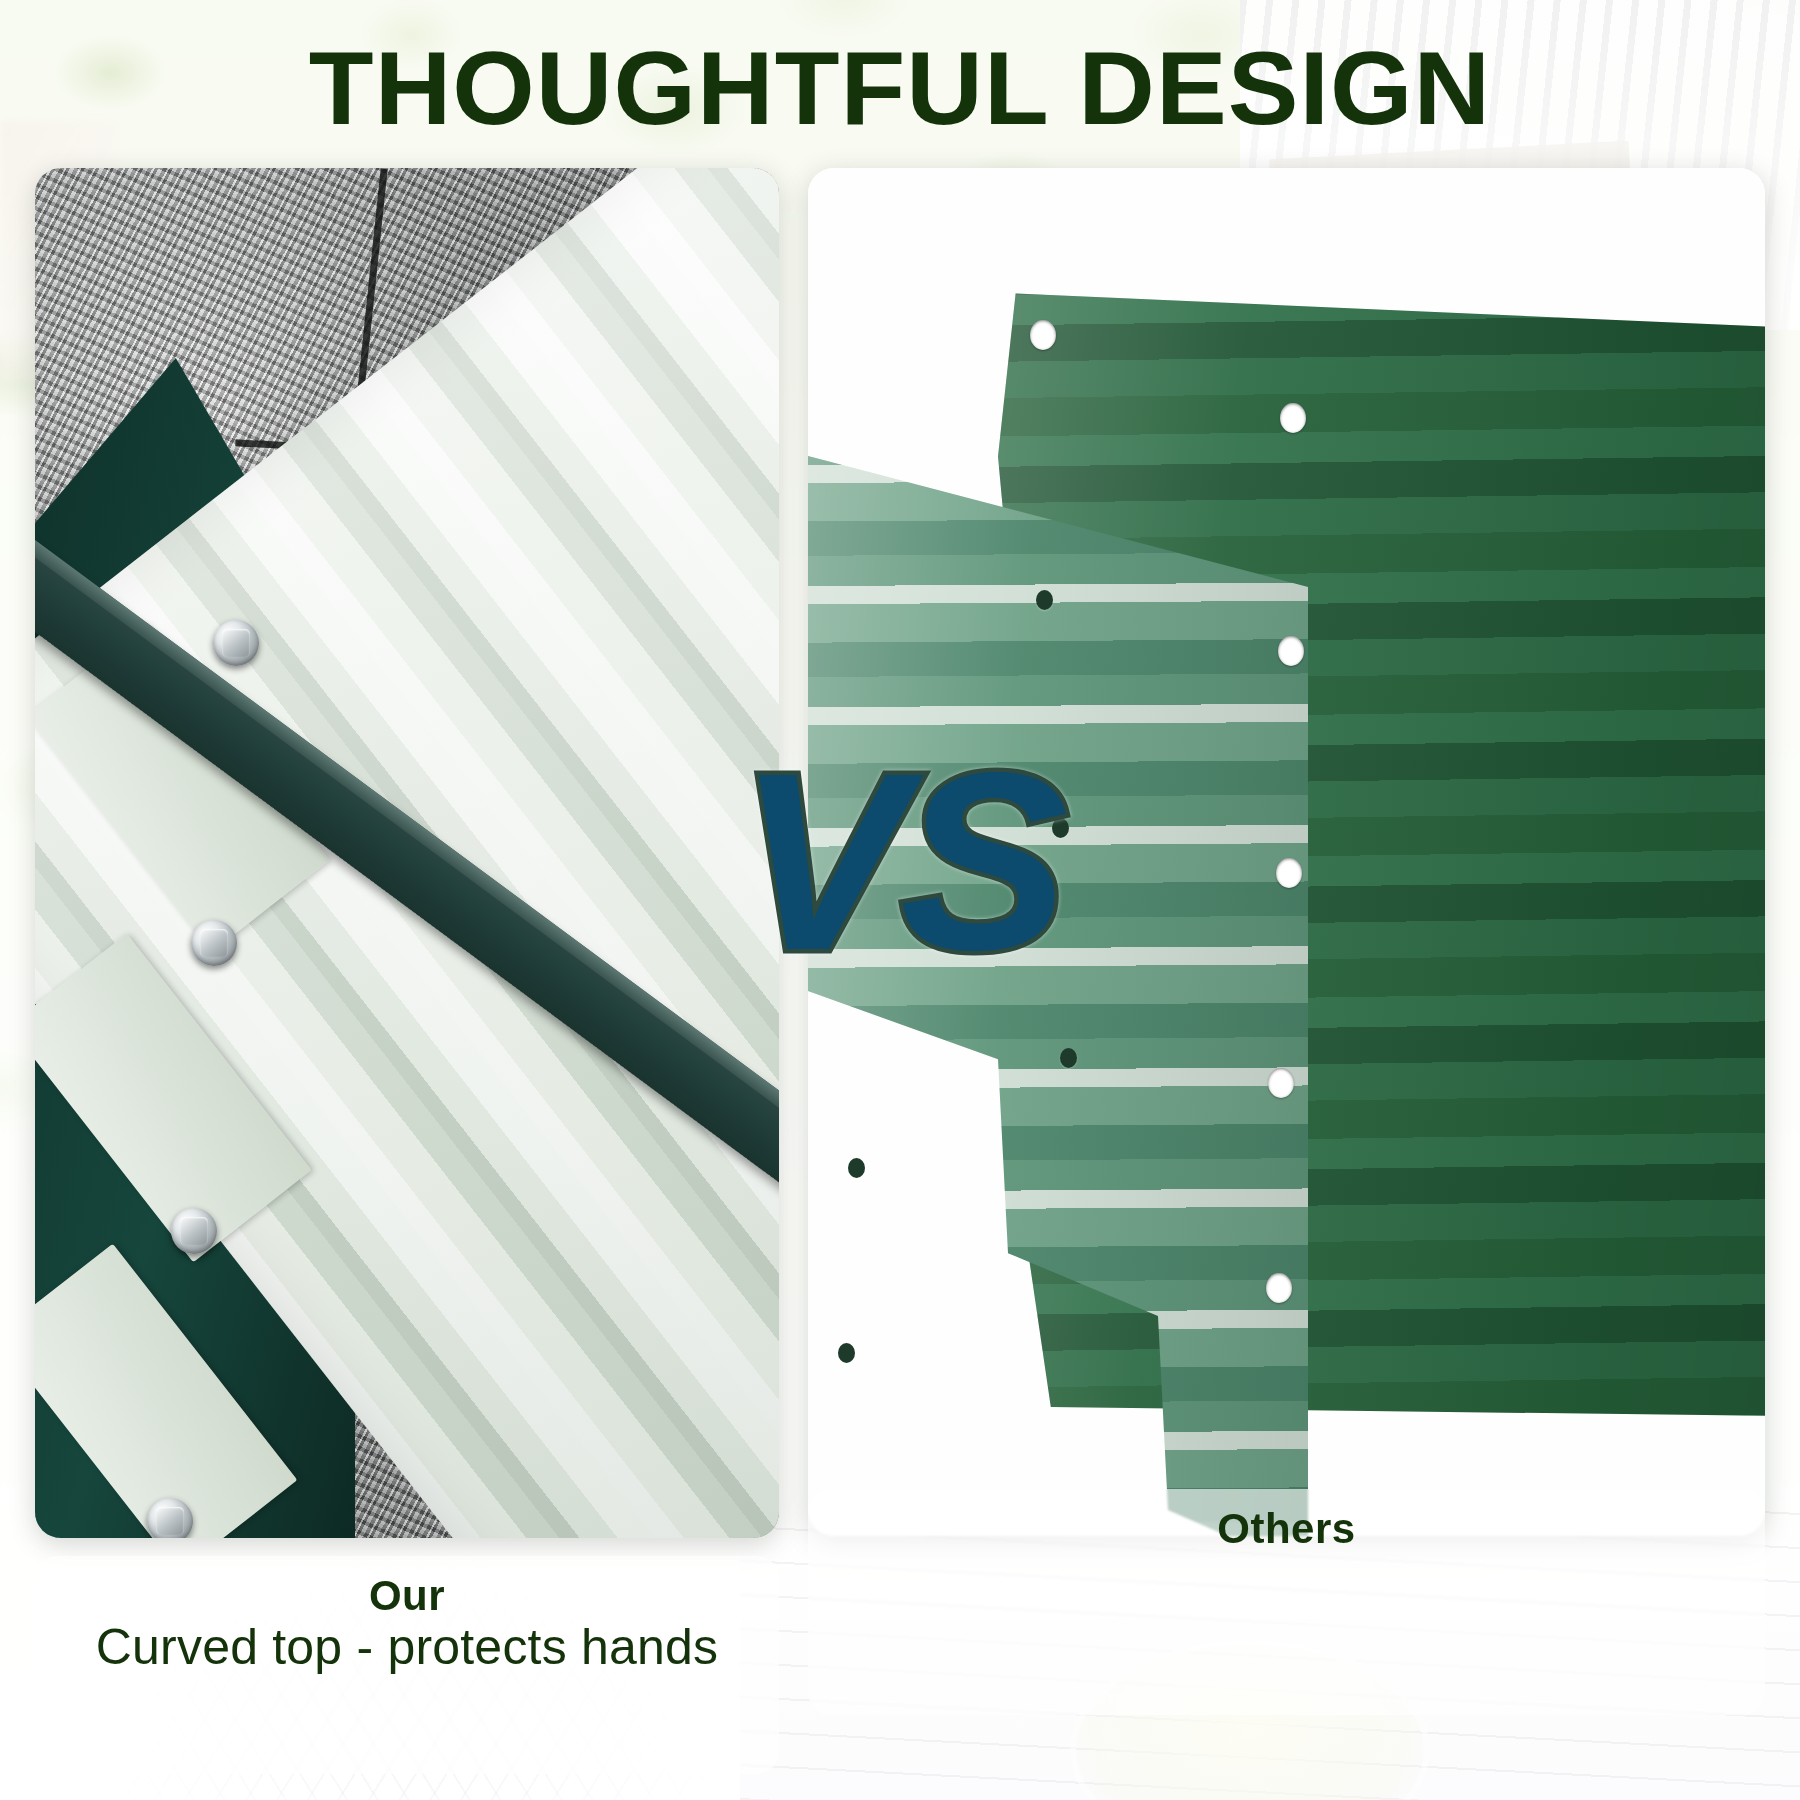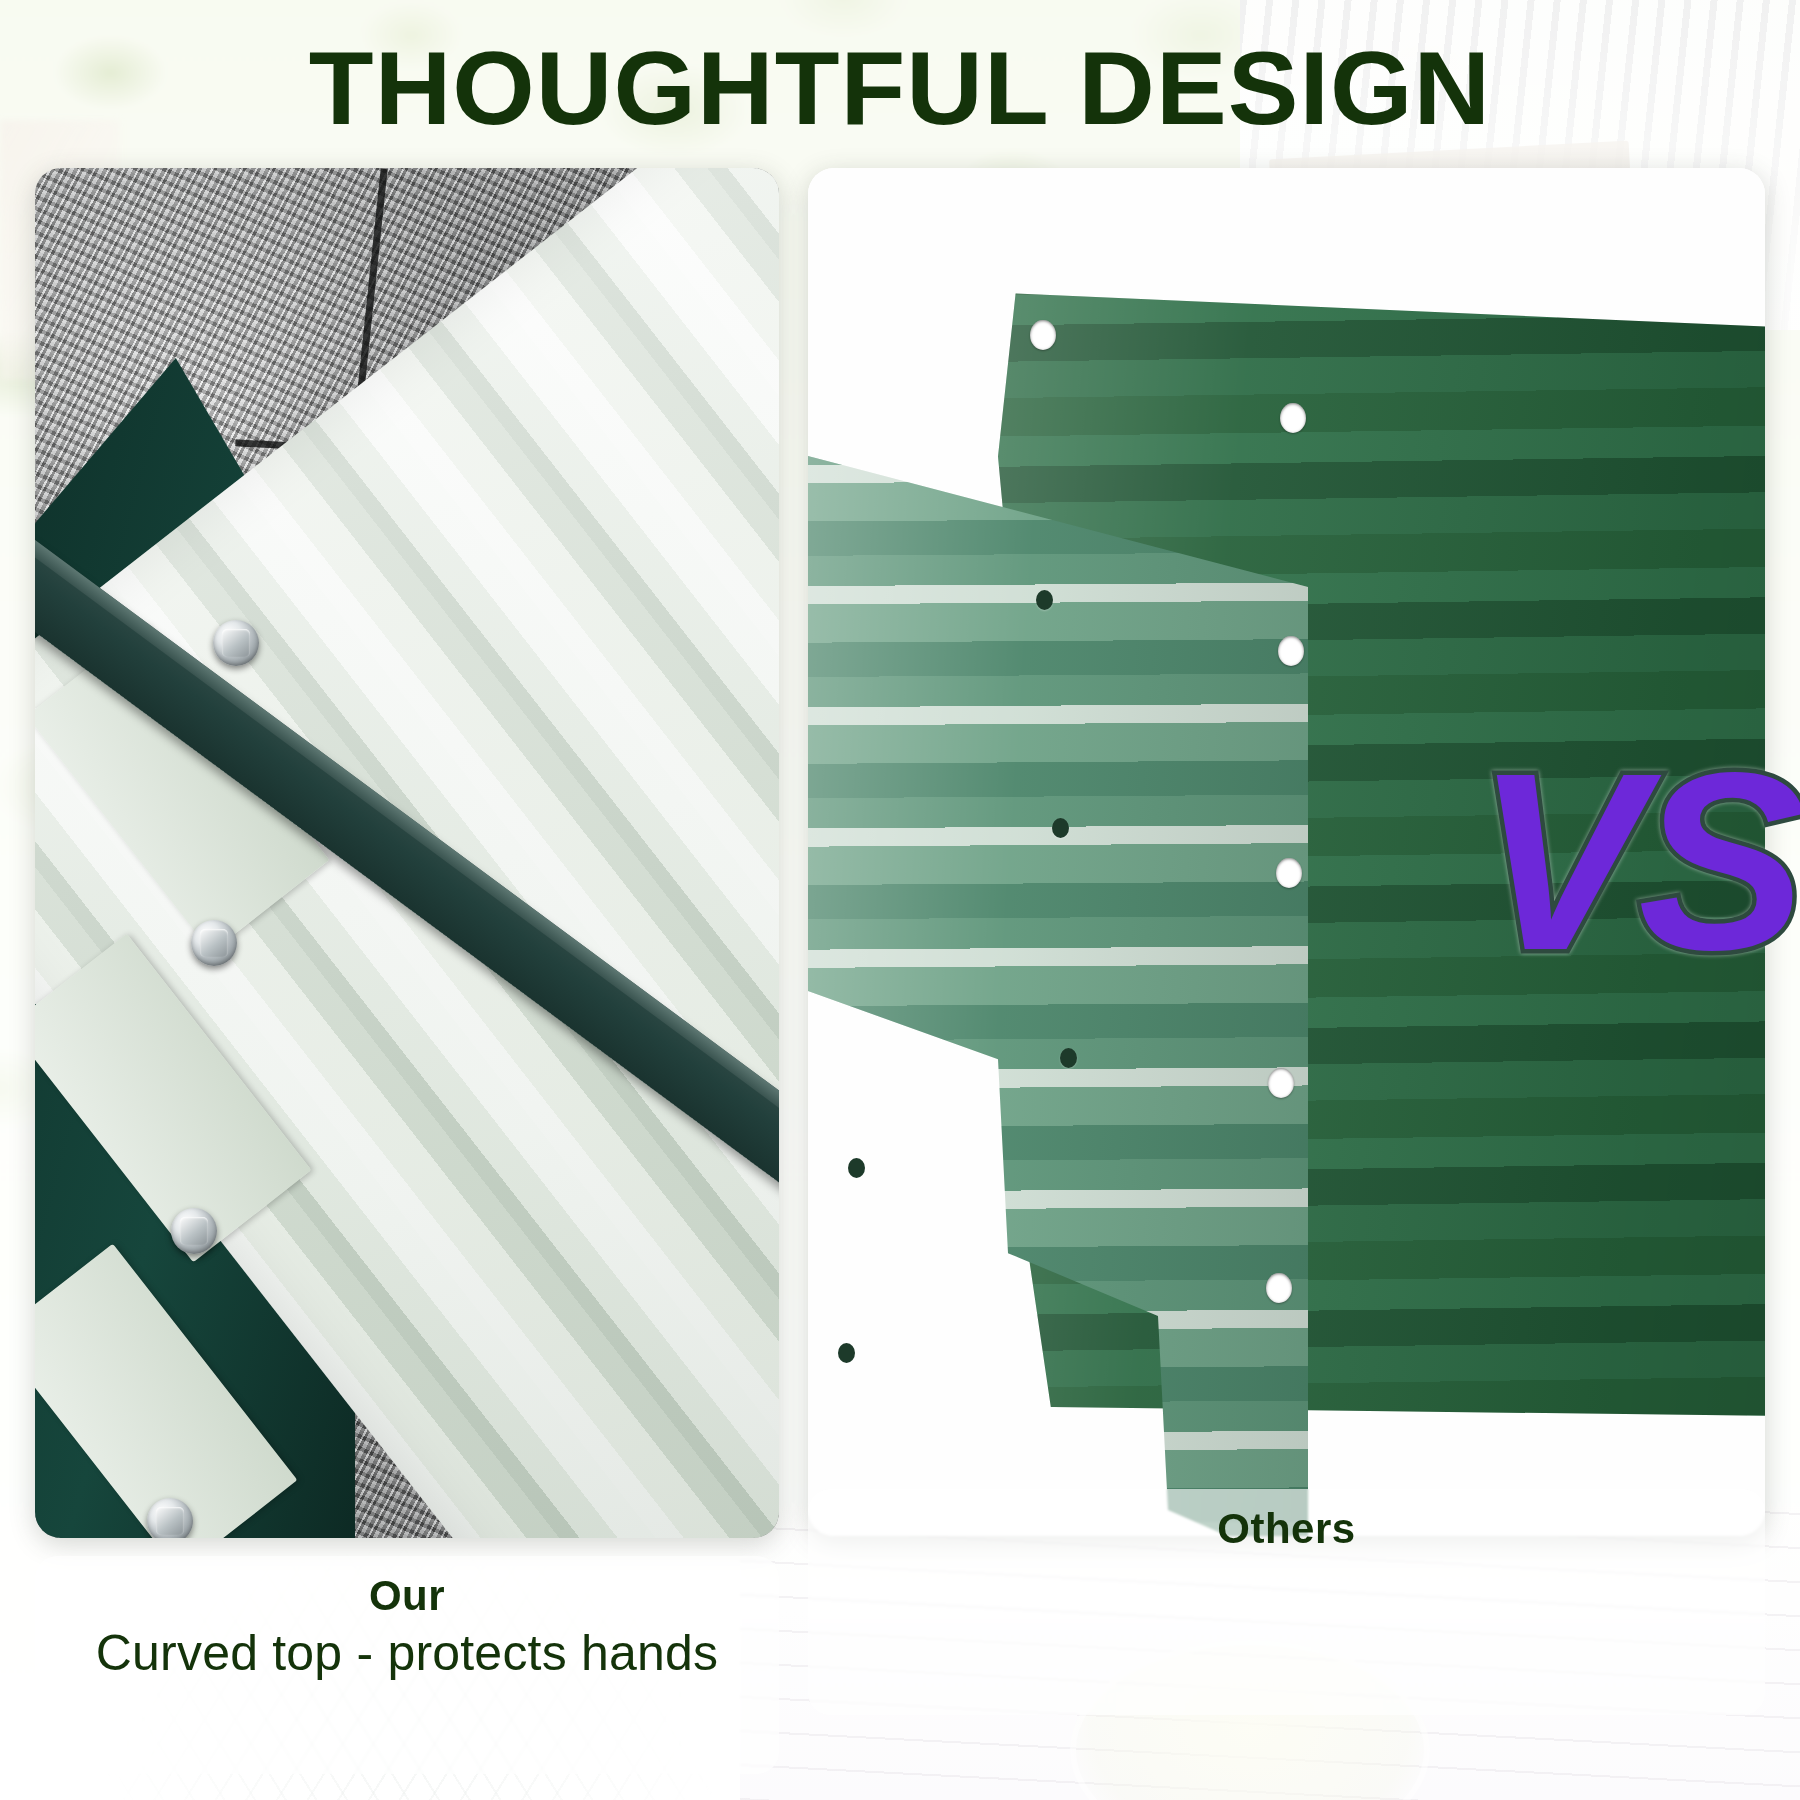--- a/index.html
+++ b/index.html
@@ -237,26 +237,26 @@
   .hd1 { left:228px; top:422px; }
   .hd2 { left:244px; top:650px; }
   .hd3 { left:252px; top:880px; }
   .hd4 { left:40px;  top:990px; }
   .hd5 { left:30px;  top:1175px; }
 
   
   .vs {
     position:absolute; z-index:9;
     left:0; width:1800px; top:736px;
-    text-align:right;
+    text-align:center;
     font-family:"Liberation Sans", sans-serif;
     font-weight:700; font-style:italic;
     font-size:252px; line-height:1;
     letter-spacing:-6px;
-    color:#6d28d9;
+    color:#0c4a6e;
     -webkit-text-stroke:9px #2e4a3f;
     paint-order: stroke fill;
     filter: drop-shadow(0 0 2px rgba(255,255,255,.5));
   }
 
   
   .cap {
     position:absolute; z-index:6;
     border-radius:22px;
     background:rgba(255,255,255,.62);
@@ -264,21 +264,21 @@
     text-align:center;
     color:#14330a;
     backdrop-filter: blur(1px);
   }
   .cap-left  { left:35px;  top:1556px; width:744px; height:218px; }
   .cap-right { left:808px; top:1489px; width:957px; height:226px; }
   .cap .head {
     font-weight:700; font-size:42px; line-height:1.06; letter-spacing:.5px;
   }
   .cap .sub {
-    font-weight:400; font-size:50px; line-height:1.14; margin-top:6px; letter-spacing:.2px;
+    font-weight:400; font-size:50px; line-height:1.14; letter-spacing:.2px;
   }
 </style>
 </head>
 <body>
 
 <div id="bg">
   <div class="leaves"></div>
   <div class="pergola"></div>
   <div class="pergola-beam"></div>
   <div class="pergola-post"></div>

